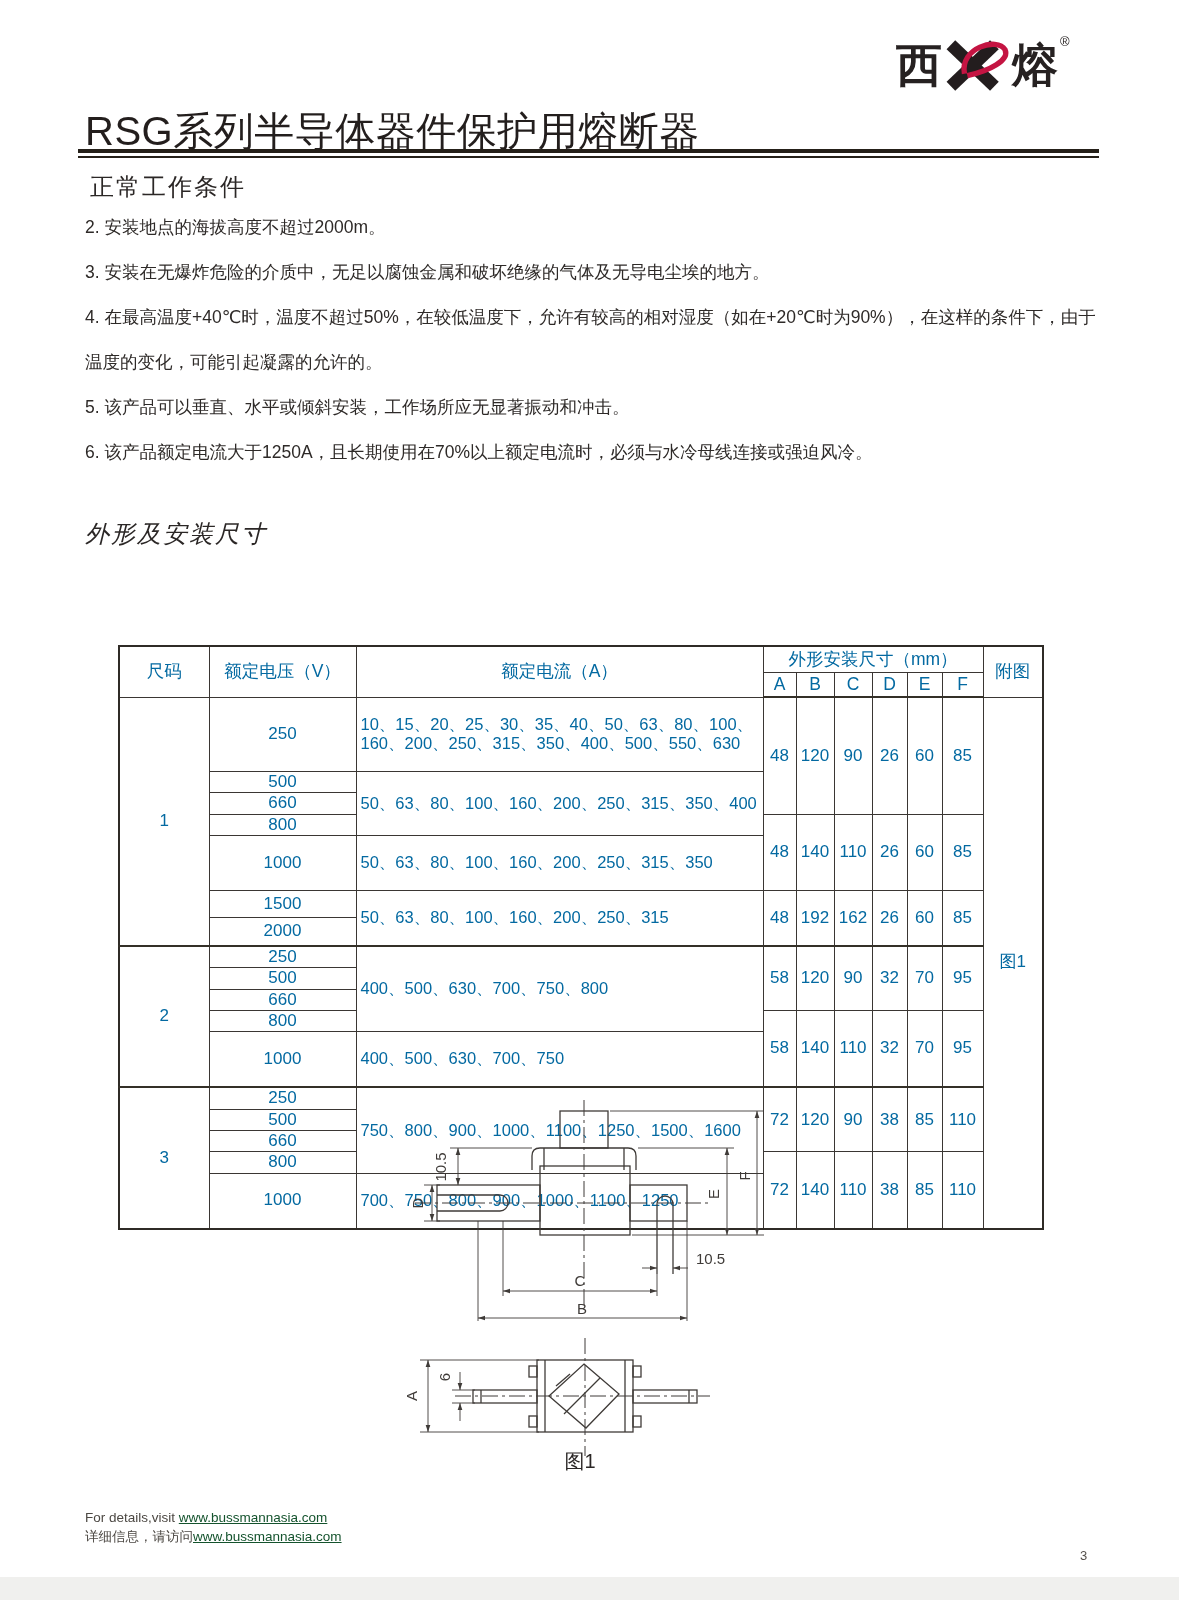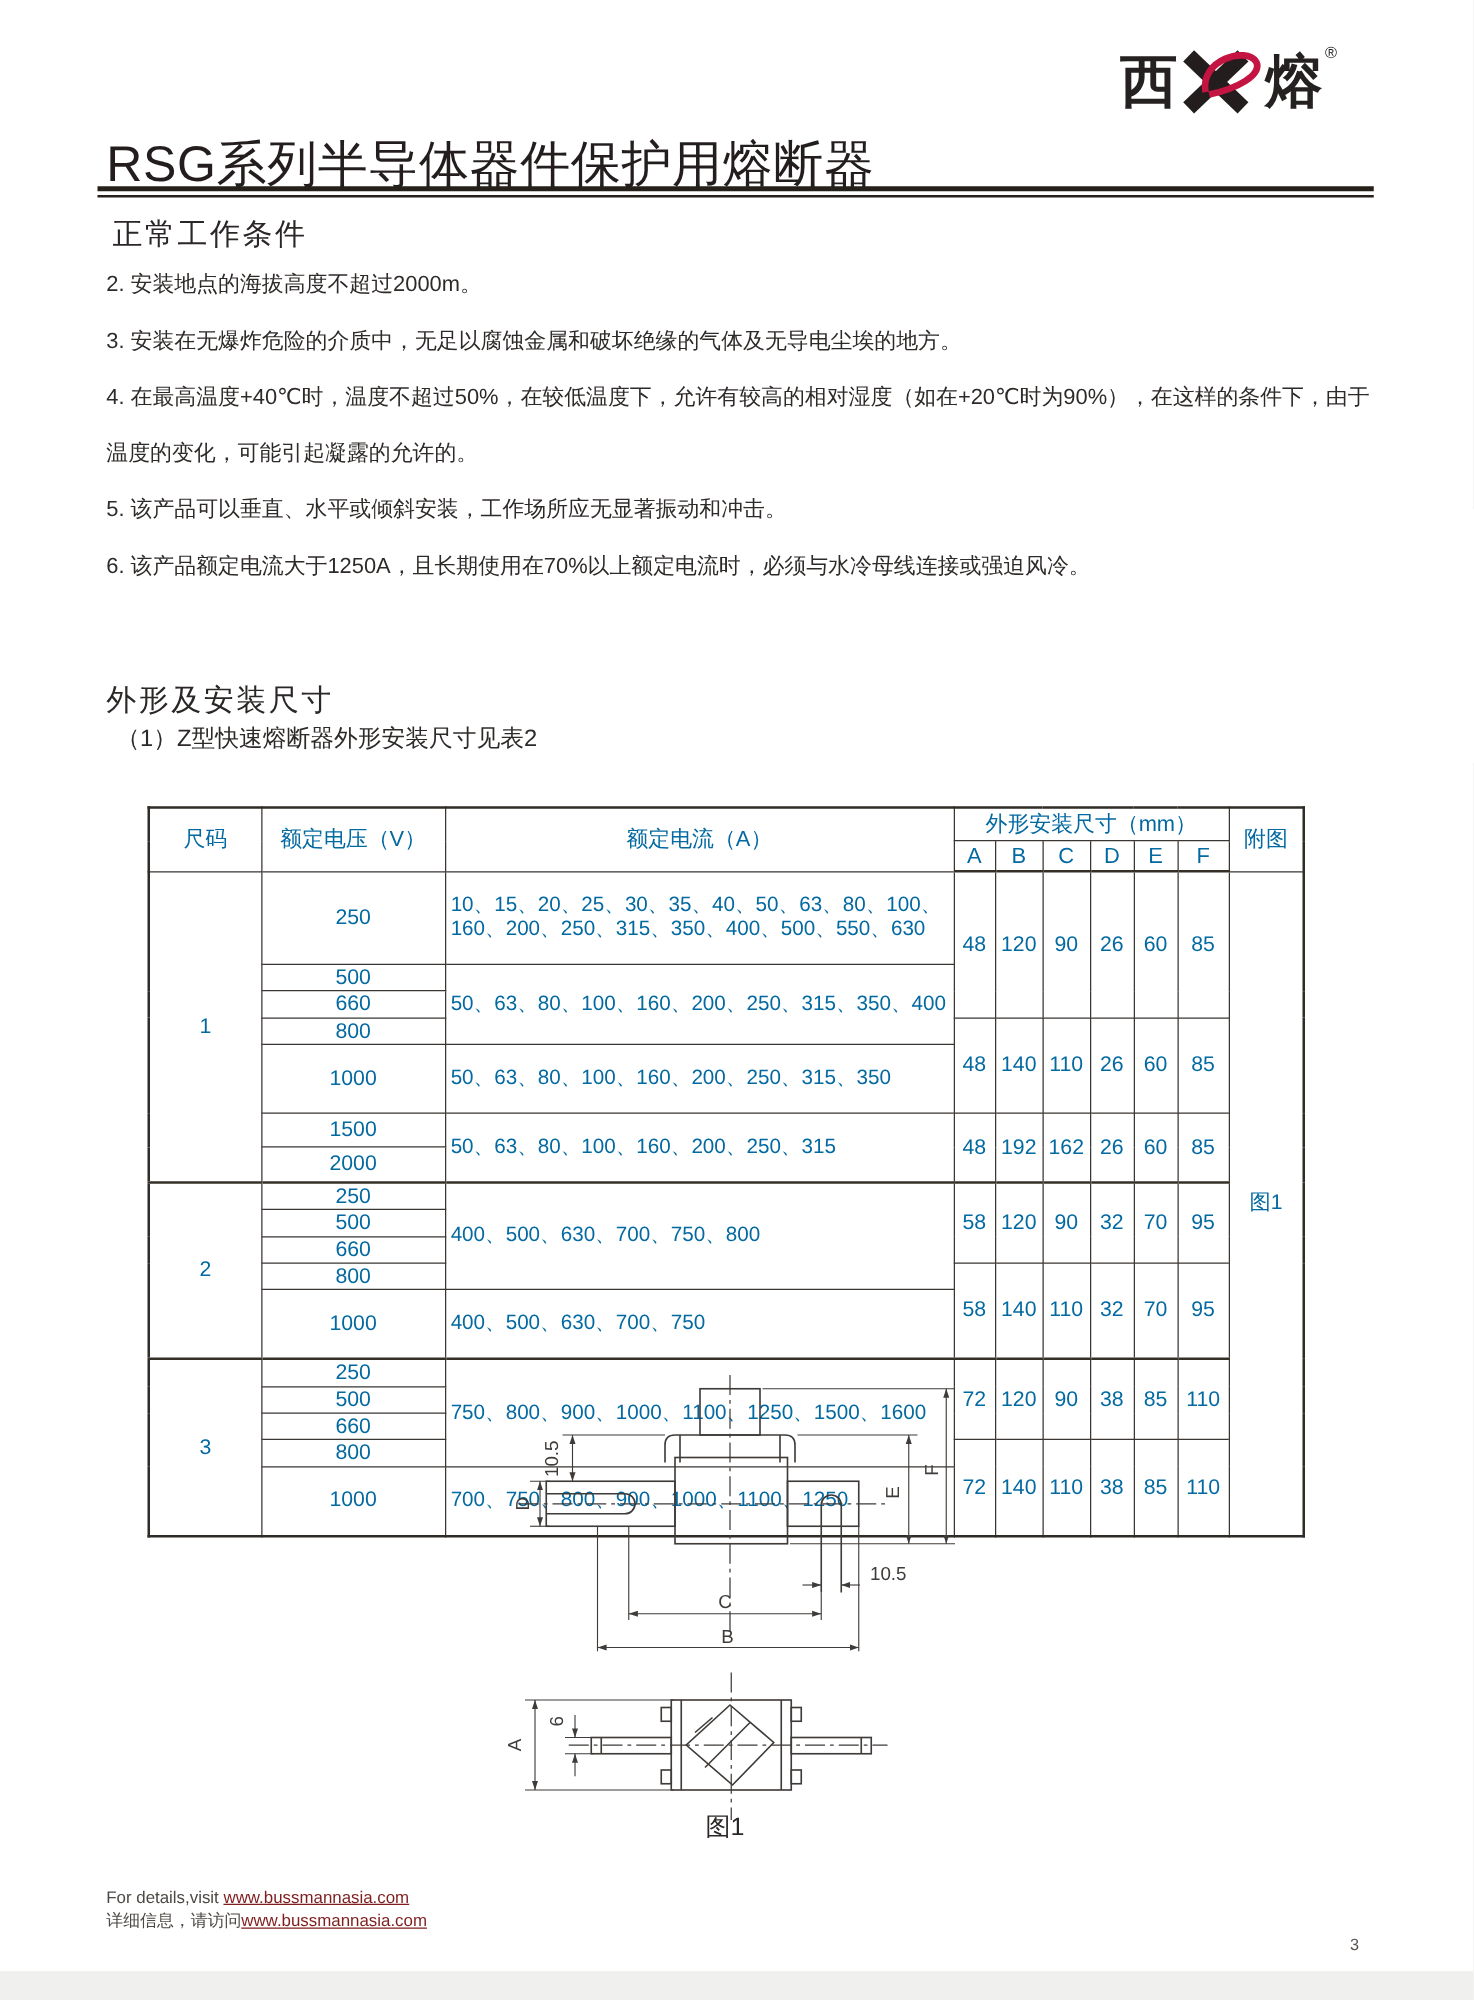--- a/index.html
+++ b/index.html
@@ -28,21 +28,21 @@
   .spec tr.h2 td{height:23px;font-size:17.5px;border-bottom:2px solid #343028;}
   .spec tr.rr{height:21px;}
   .spec tr.rtall{height:46px;}
   .spec td.cur{text-align:left;padding:17px 4px;font-size:16.5px;}
   .spec tr.gs td{border-top:2px solid #343028;}
   
   svg text{font-family:"Liberation Sans","DejaVu Sans",sans-serif;font-size:15px;fill:#3f3b38;stroke:none;}
   #fig-caption{left:118px;top:1448px;width:924px;text-align:center;font-size:20px;color:#2b2726;}
   
   #footer{left:85px;top:1508px;font-size:13.5px;line-height:19px;color:#4c4843;}
-  #footer a{color:#7f1d1d;}
+  #footer a{color:#14532d;}
   #page-num{left:1080px;top:1548px;font-size:13px;color:#55504b;}
   #bottom-strip{left:0;top:1577px;width:1179px;height:23px;background:#f0f0ee;}
 </style>
 </head>
 <body>
 
 <div id="page">
 
   <div class="abs" id="logo">
     <span class="logo-cn">西</span>
@@ -60,22 +60,21 @@
 
   <div class="abs h-section" style="left:90px;top:171px;">正常工作条件</div>
   <div class="abs" id="cond-list">
     <div>2. 安装地点的海拔高度不超过2000m。</div>
     <div>3. 安装在无爆炸危险的介质中，无足以腐蚀金属和破坏绝缘的气体及无导电尘埃的地方。</div>
     <div>4. 在最高温度+40℃时，温度不超过50%，在较低温度下，允许有较高的相对湿度（如在+20℃时为90%），在这样的条件下，由于温度的变化，可能引起凝露的允许的。</div>
     <div>5. 该产品可以垂直、水平或倾斜安装，工作场所应无显著振动和冲击。</div>
     <div>6. 该产品额定电流大于1250A，且长期使用在70%以上额定电流时，必须与水冷母线连接或强迫风冷。</div>
   </div>
 
-  <div class="abs h-section" style="left:85px;top:544px;">外形及安装尺寸</div>
-  <div class="abs" id="dim-note">（1）Z型快速熔断器外形安装尺寸见表2</div>
+  <div class="abs h-section" style="left:85px;top:518px;font-style:italic;">外形及安装尺寸</div>
 
   <div class="abs" id="spec-wrap">
     <table class="spec">
       <colgroup>
         <col style="width:90px">
           <col style="width:147px">
           <col style="width:407px">
         <col style="width:33px">
           <col style="width:38px">
           <col style="width:38px">

